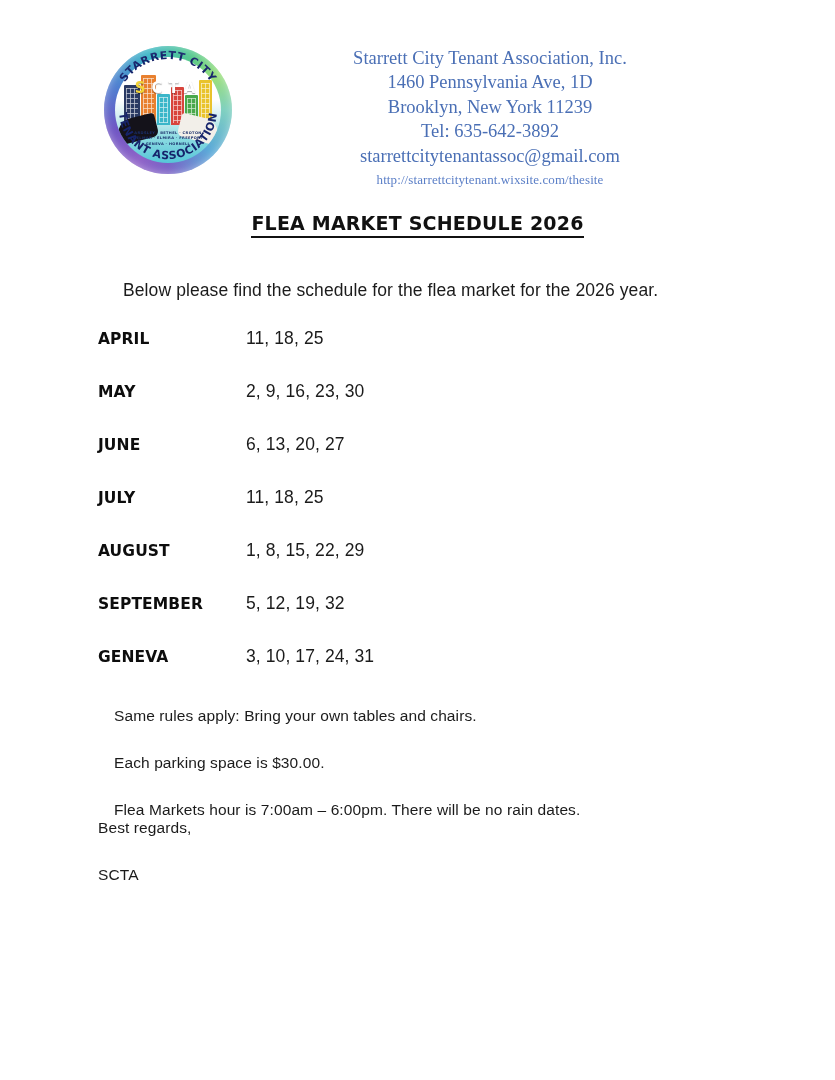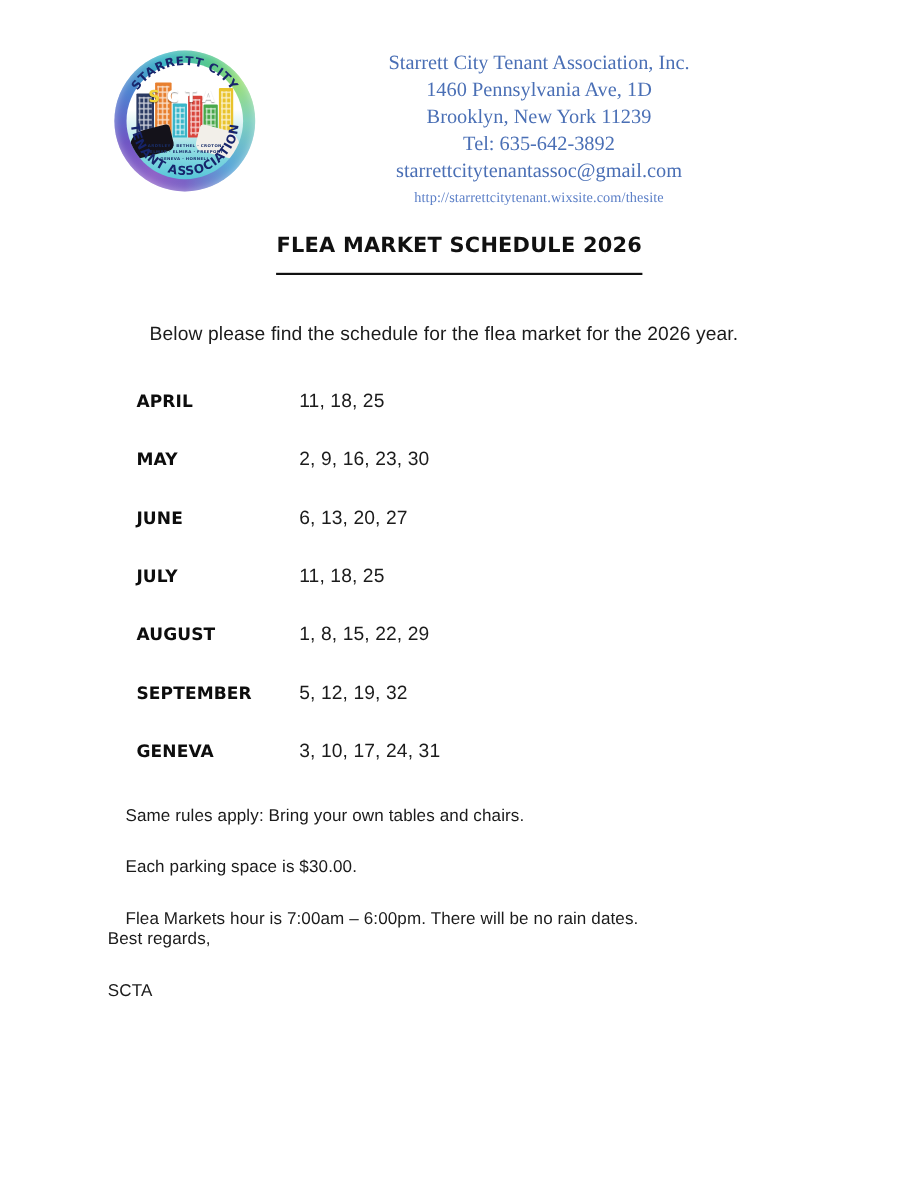--- a/index.html
+++ b/index.html
@@ -191,25 +191,25 @@
     padding-top: 12px;
     text-align: center;
     font-family: "DejaVu Sans", sans-serif;
     font-weight: 700;
     font-size: 19px;
     letter-spacing: .2px;
     color: #111111;
   }
   .doc-title span {
     border-bottom: 2px solid #111111;
-    padding-bottom: 14px;
+    padding-bottom: 2px;
   }
 
   .intro {
-    margin: 16px;
+    margin: 3px;
     padding: 43px 0 0 120px;
     font-size: 17.5px;
     color: #1b1b1b;
     letter-spacing: .1px;
   }
 
   .schedule {
     margin: 0;
     padding: 24px 0 0 98px;
     list-style: none;
@@ -220,21 +220,20 @@
     height: 53px;
   }
   .month {
     width: 148px;
     flex: 0 0 148px;
     font-family: "DejaVu Sans", sans-serif;
     font-weight: 700;
     font-size: 15.5px;
     letter-spacing: .1px;
     color: #0d0d0d;
-    margin-left: 26px;
   }
   .dates {
     font-size: 17.5px;
     color: #1b1b1b;
     letter-spacing: .1px;
   }
 
   .notes {
     padding: 8px 0 0 98px;
   }

